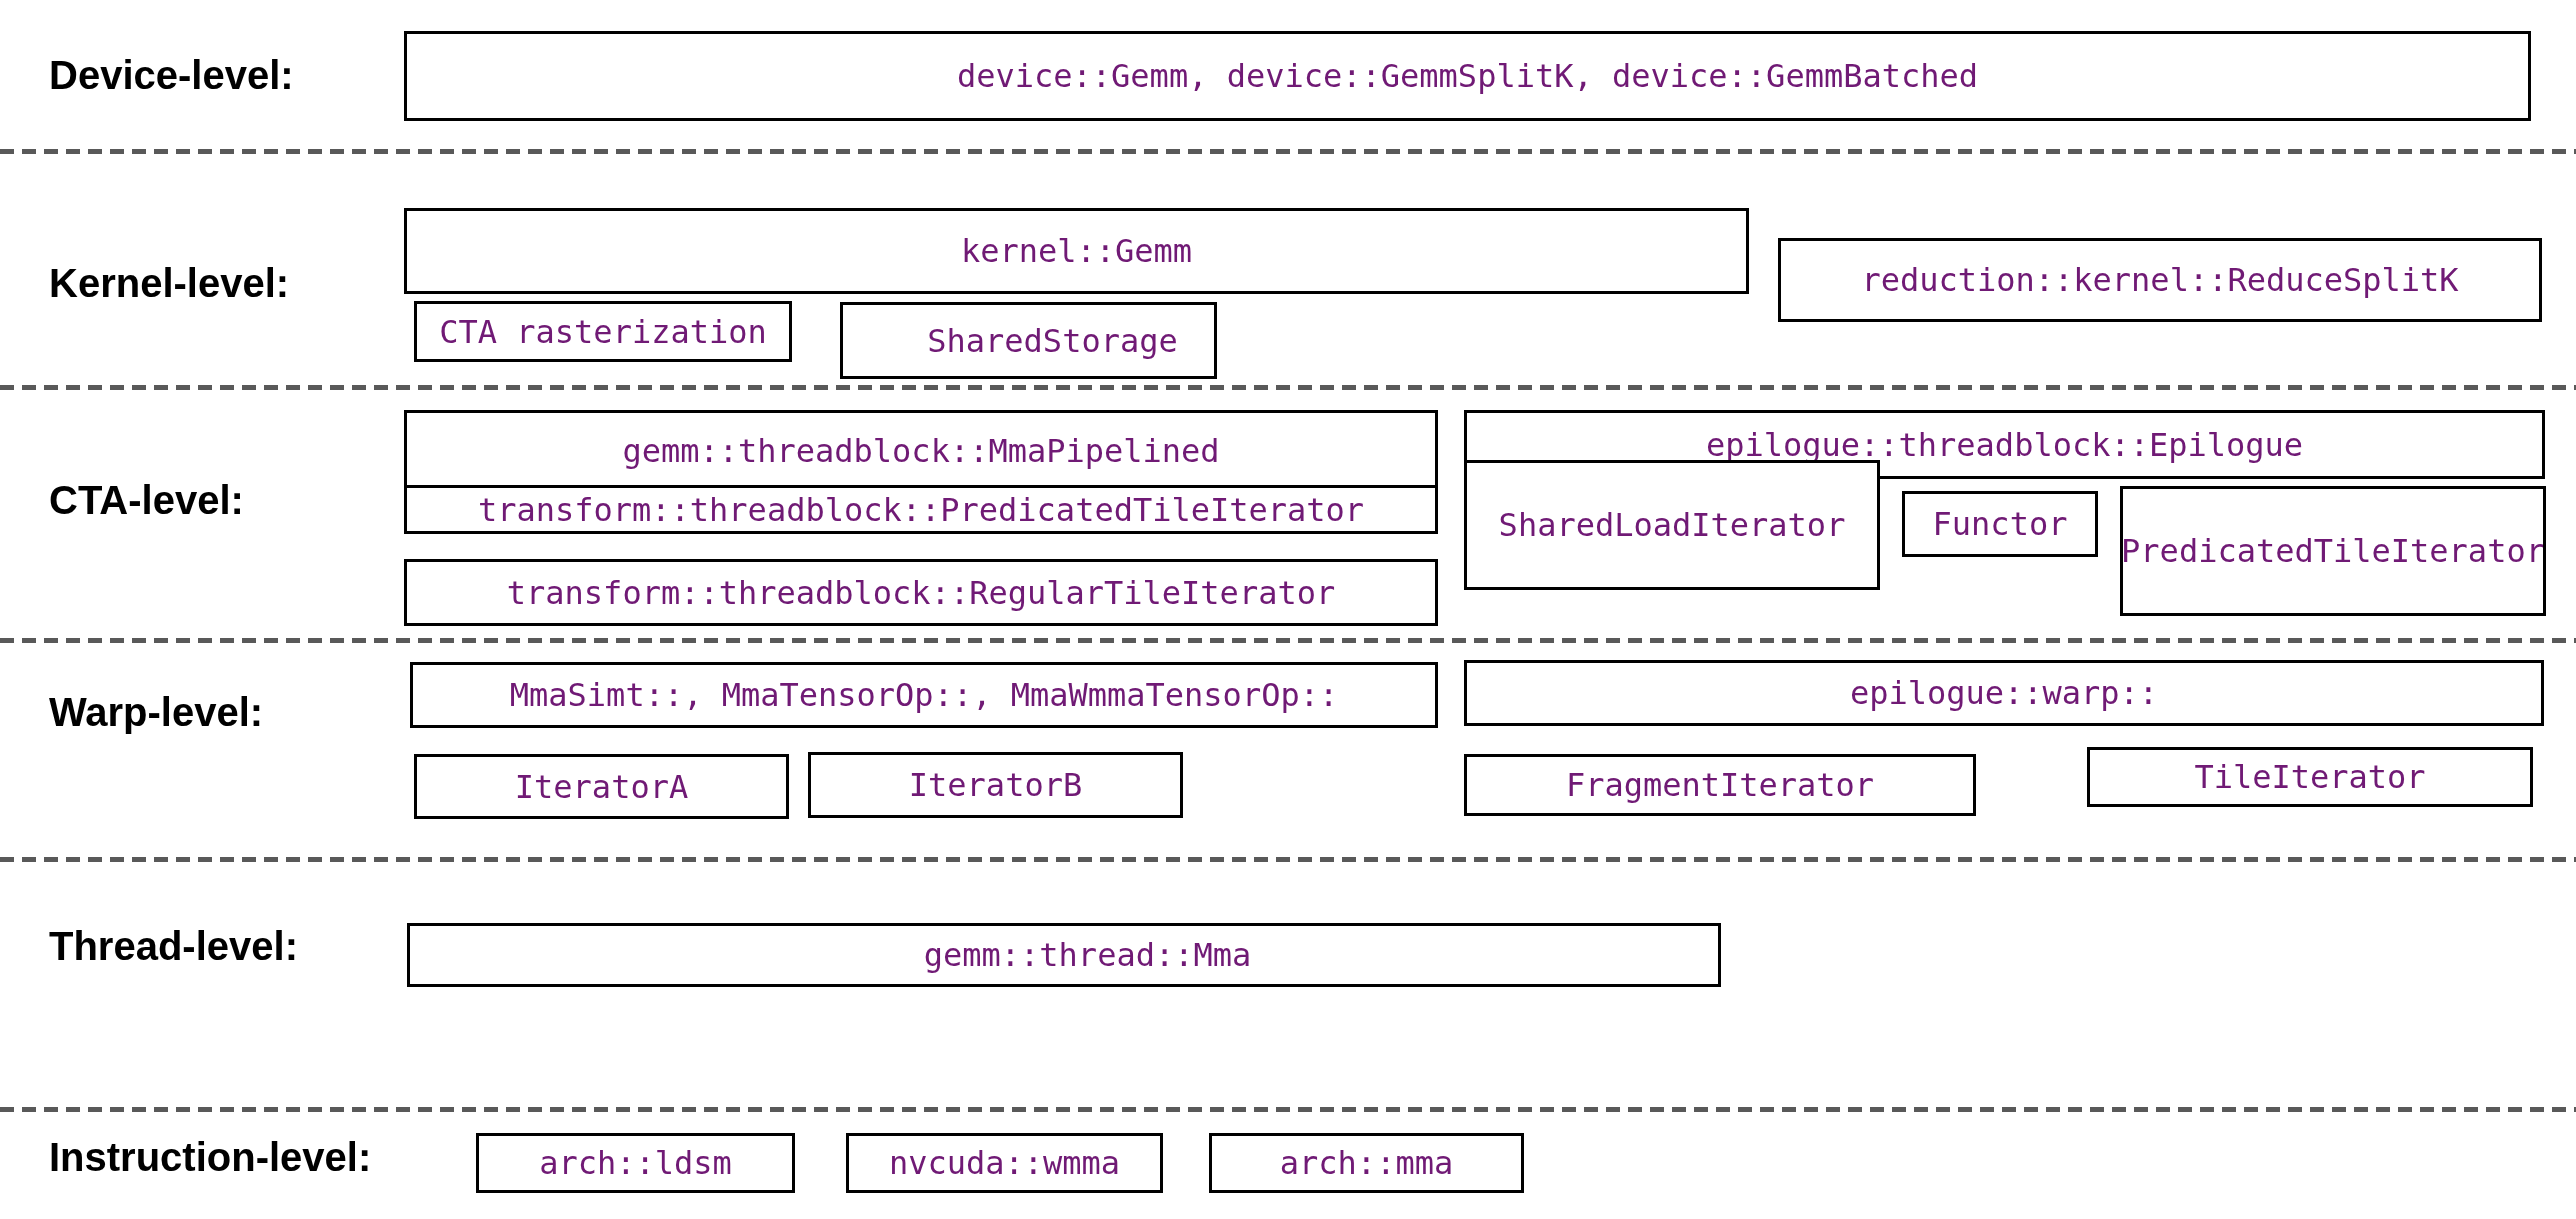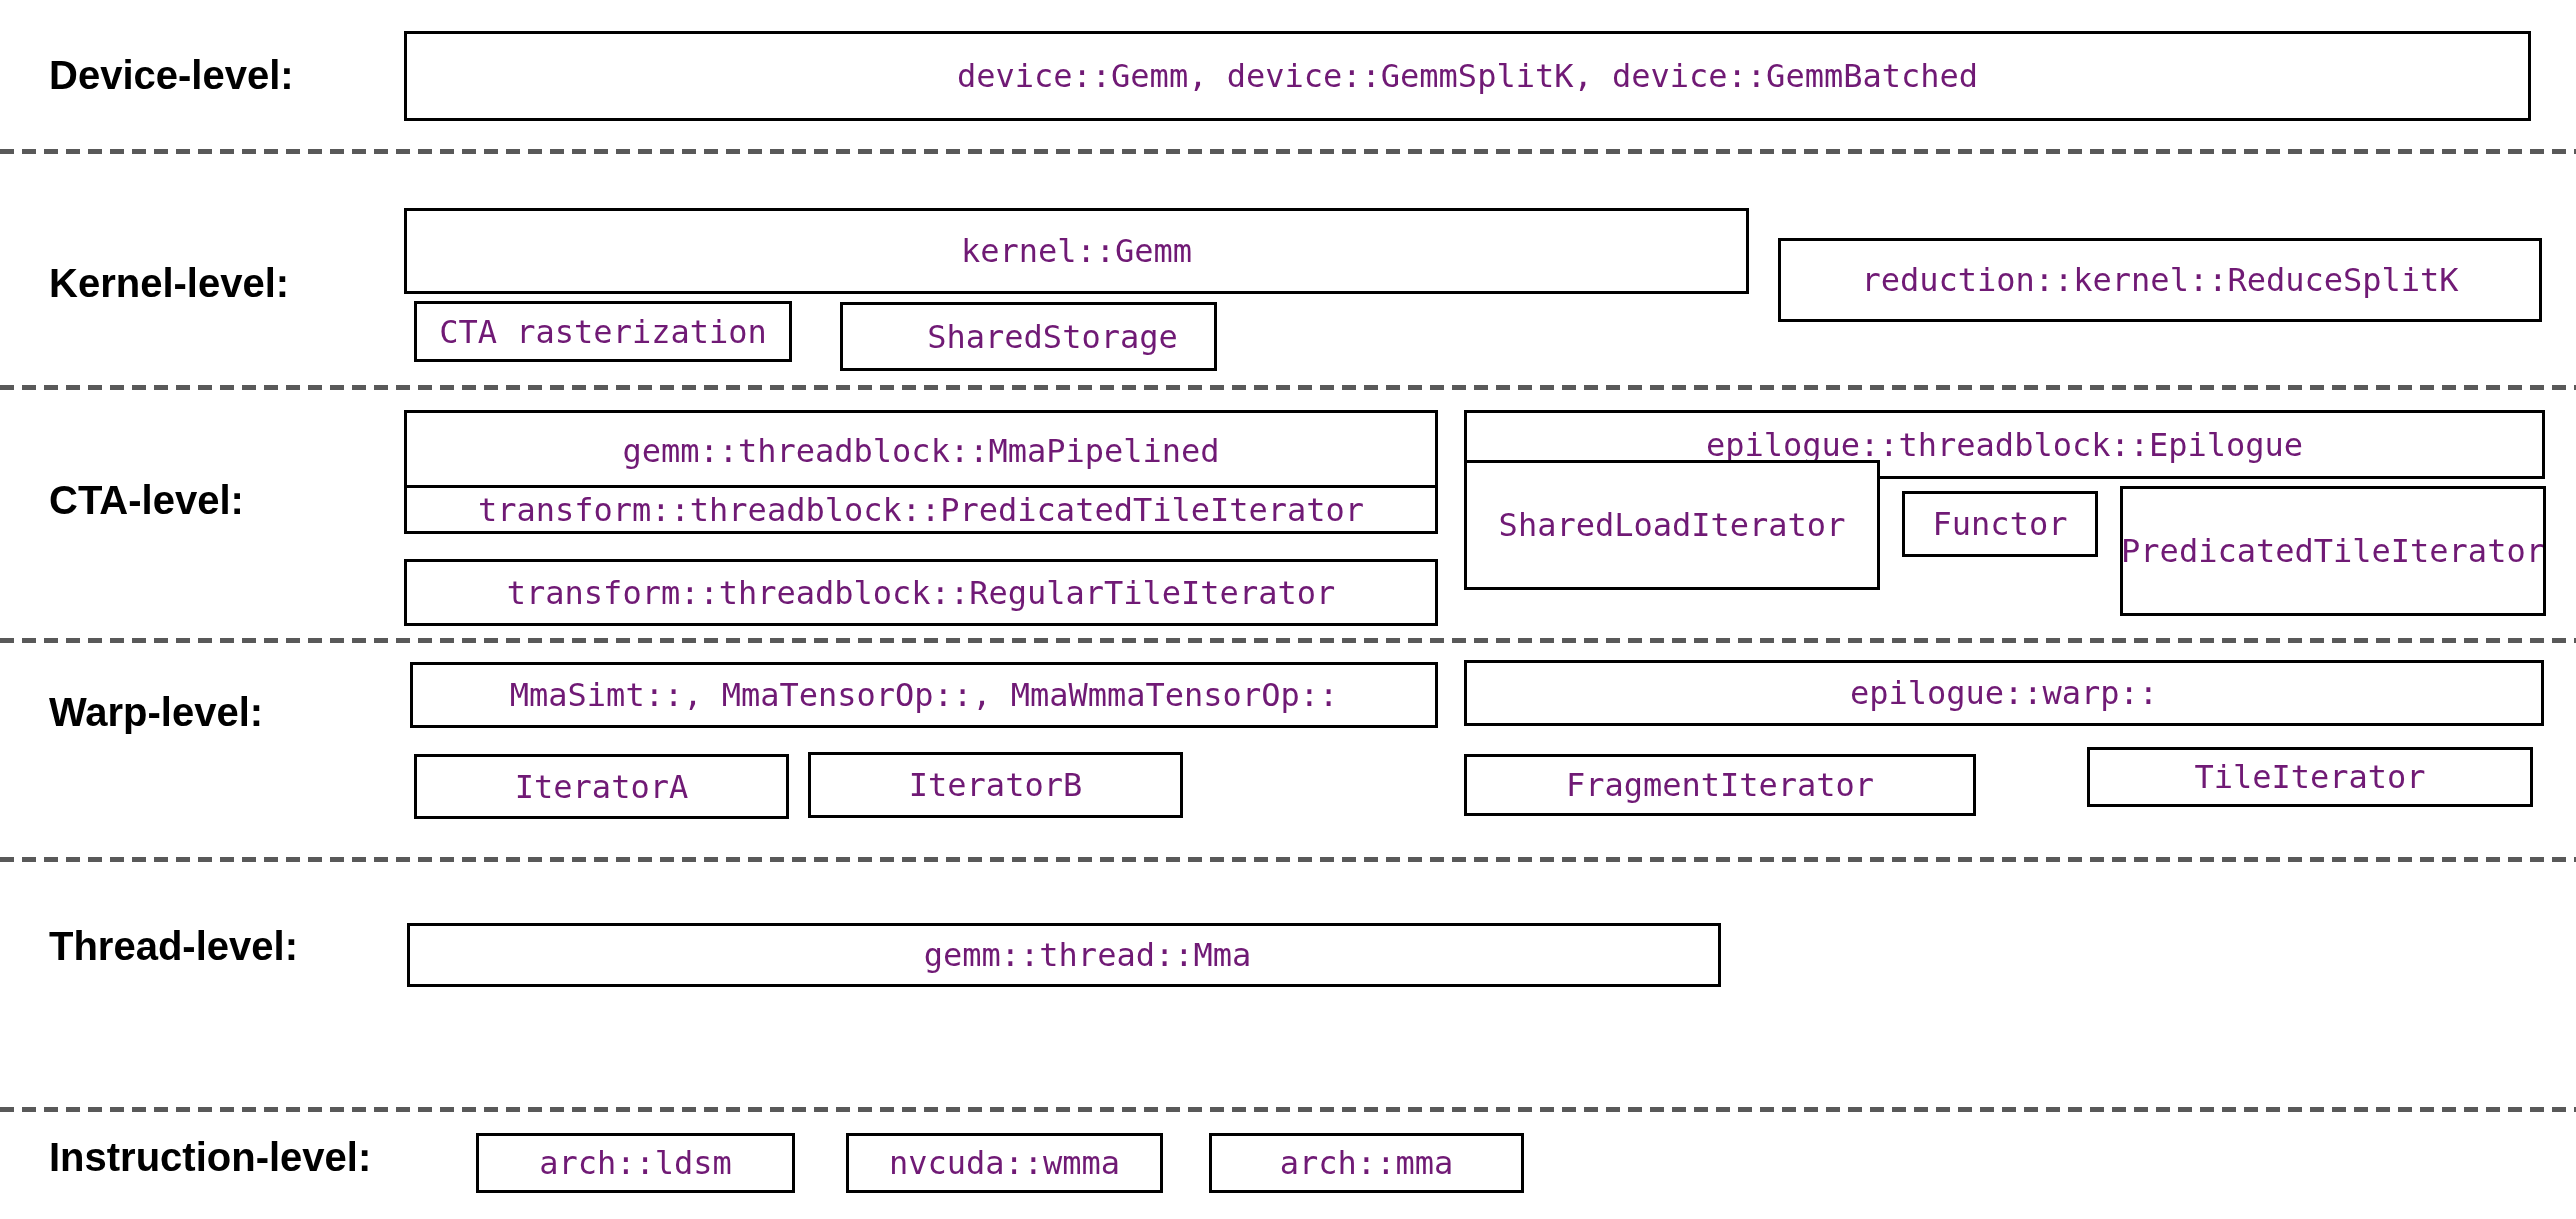--- a/index.html
+++ b/index.html
@@ -52,21 +52,21 @@
 
 <div class="level-label" style="left:49px; top:52px;">Device-level:</div>
 <div class="box" style="left:404px; top:31px; width:2127px; height:90px;">device::Gemm, device::GemmSplitK, device::GemmBatched</div>
 
 <div class="divider" style="top:149px;"></div>
 
 <div class="level-label" style="left:49px; top:260px;">Kernel-level:</div>
 <div class="box" style="left:404px; top:208px; width:1345px; height:86px;">kernel::Gemm</div>
 <div class="box" style="left:1778px; top:210px; width:764px; height:84px;margin-top:28px;">reduction::kernel::ReduceSplitK</div>
 <div class="box" style="left:414px; top:301px; width:378px; height:61px;">CTA rasterization</div>
-<div class="box" style="left:840px; top:302px; width:377px; height:69px;padding-left:48px;">SharedStorage</div>
+<div class="box" style="left:840px; top:302px; width:377px; height:77px;padding-left:48px;">SharedStorage</div>
 
 <div class="divider" style="top:385px;"></div>
 
 <div class="level-label" style="left:49px; top:477px;">CTA-level:</div>
 <div class="box" style="left:404px; top:410px; width:1034px; height:81px;">gemm::threadblock::MmaPipelined</div>
 <div class="box" style="left:404px; top:485px; width:1034px; height:49px;">transform::threadblock::PredicatedTileIterator</div>
 <div class="box" style="left:404px; top:559px; width:1034px; height:67px;">transform::threadblock::RegularTileIterator</div>
 <div class="box" style="left:1464px; top:410px; width:1081px; height:69px;">epilogue::threadblock::Epilogue</div>
 <div class="box" style="left:1464px; top:460px; width:416px; height:130px;">SharedLoadIterator</div>
 <div class="box" style="left:1902px; top:491px; width:196px; height:66px;">Functor</div>

